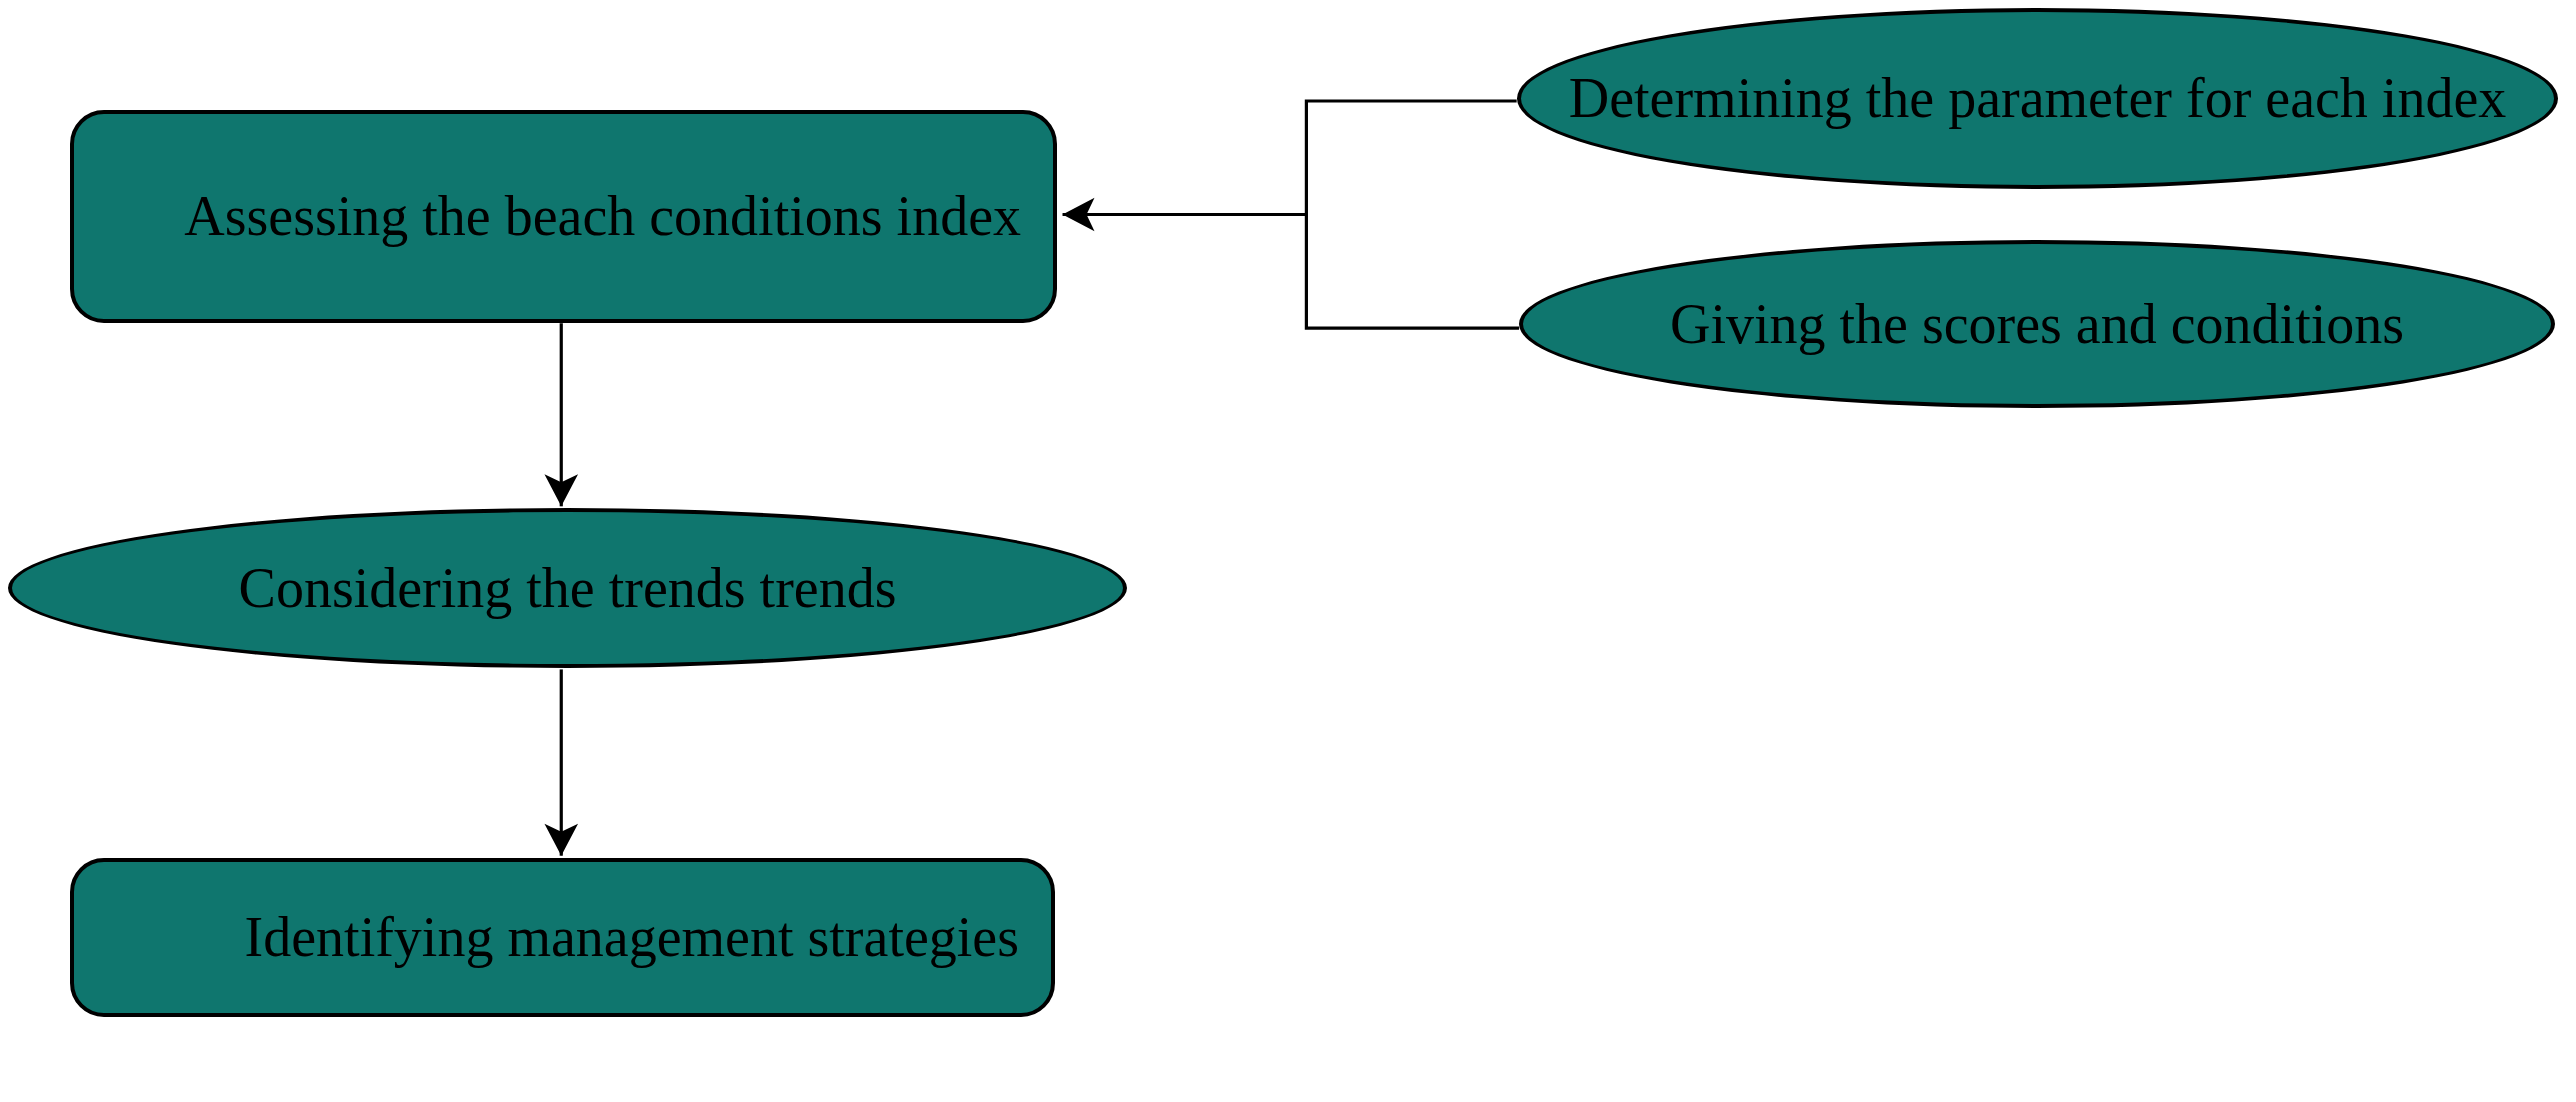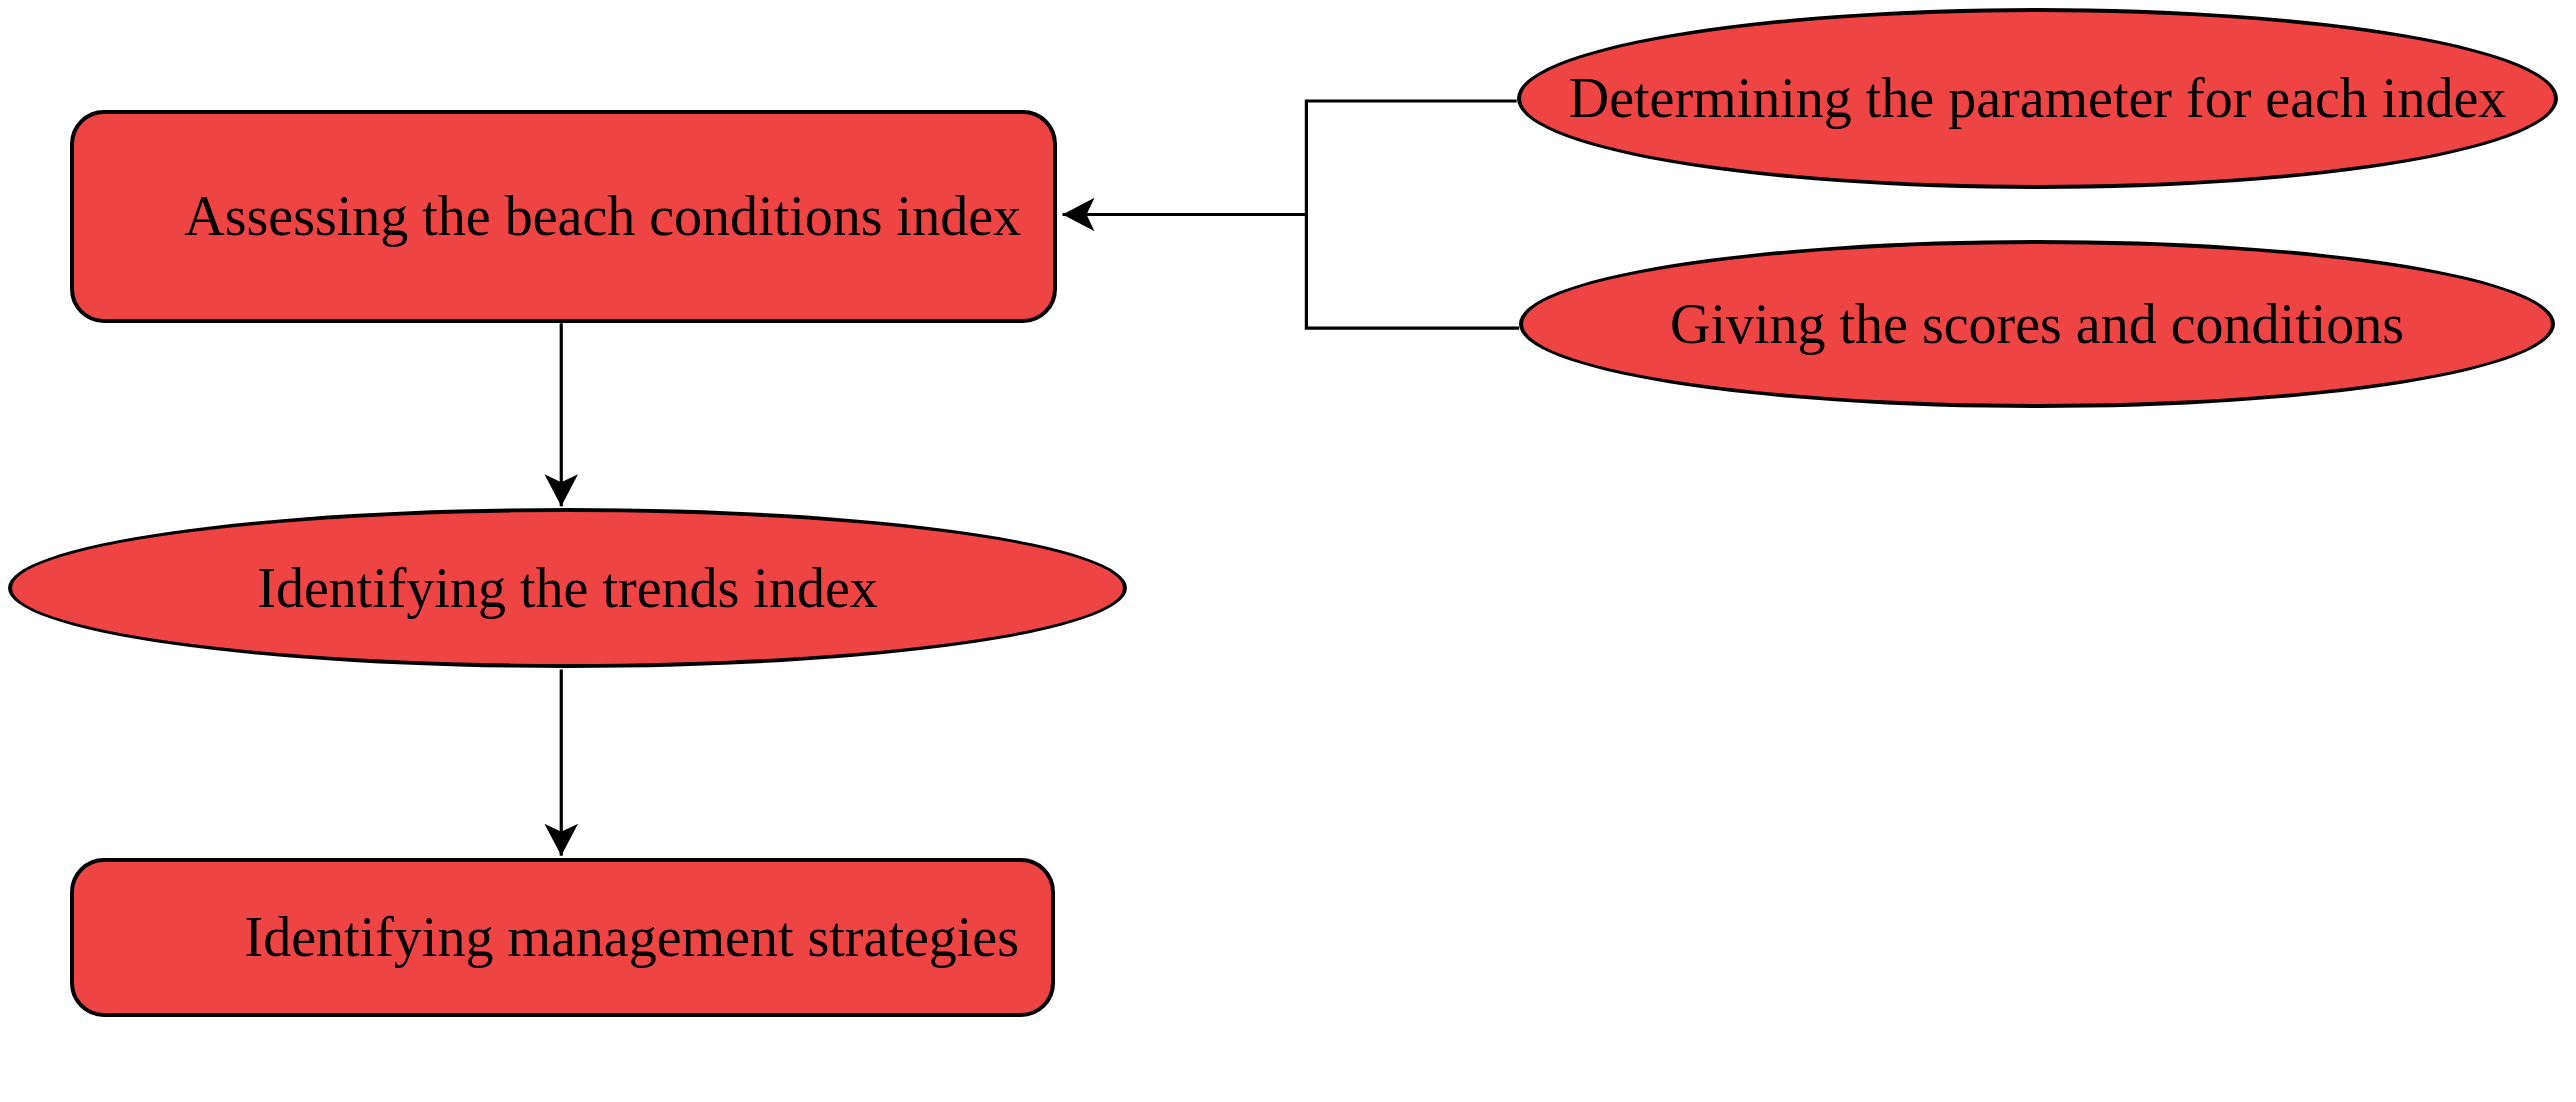--- a/index.html
+++ b/index.html
@@ -24,21 +24,21 @@
     height: 1103px;
     pointer-events: none;
   }
   .node {
     position: absolute;
     display: flex;
     align-items: center;
     justify-content: center;
     text-align: center;
     box-sizing: border-box;
-    background: #ef4444;
+    background: #0f766e;
     border: 4px solid #000000;
     font-size: 56px;
     line-height: 1.15;
     padding: 0 32px;
   }
   .node.rounded-rect {
     border-radius: 34px;
     justify-content: flex-end;
   }
   .node.ellipse {
@@ -78,21 +78,21 @@
 
   <div id="node-determining" class="node ellipse">
     <span>Determining the parameter for each index</span>
   </div>
 
   <div id="node-giving" class="node ellipse">
     <span>Giving the scores and conditions</span>
   </div>
 
   <div id="node-considering" class="node ellipse">
-    <span>Identifying the trends index</span>
+    <span>Considering the trends trends</span>
   </div>
 
   <div id="node-identifying" class="node rounded-rect">
     <span>Identifying management strategies</span>
   </div>
 
 </div>
 
 
 </body></html>

